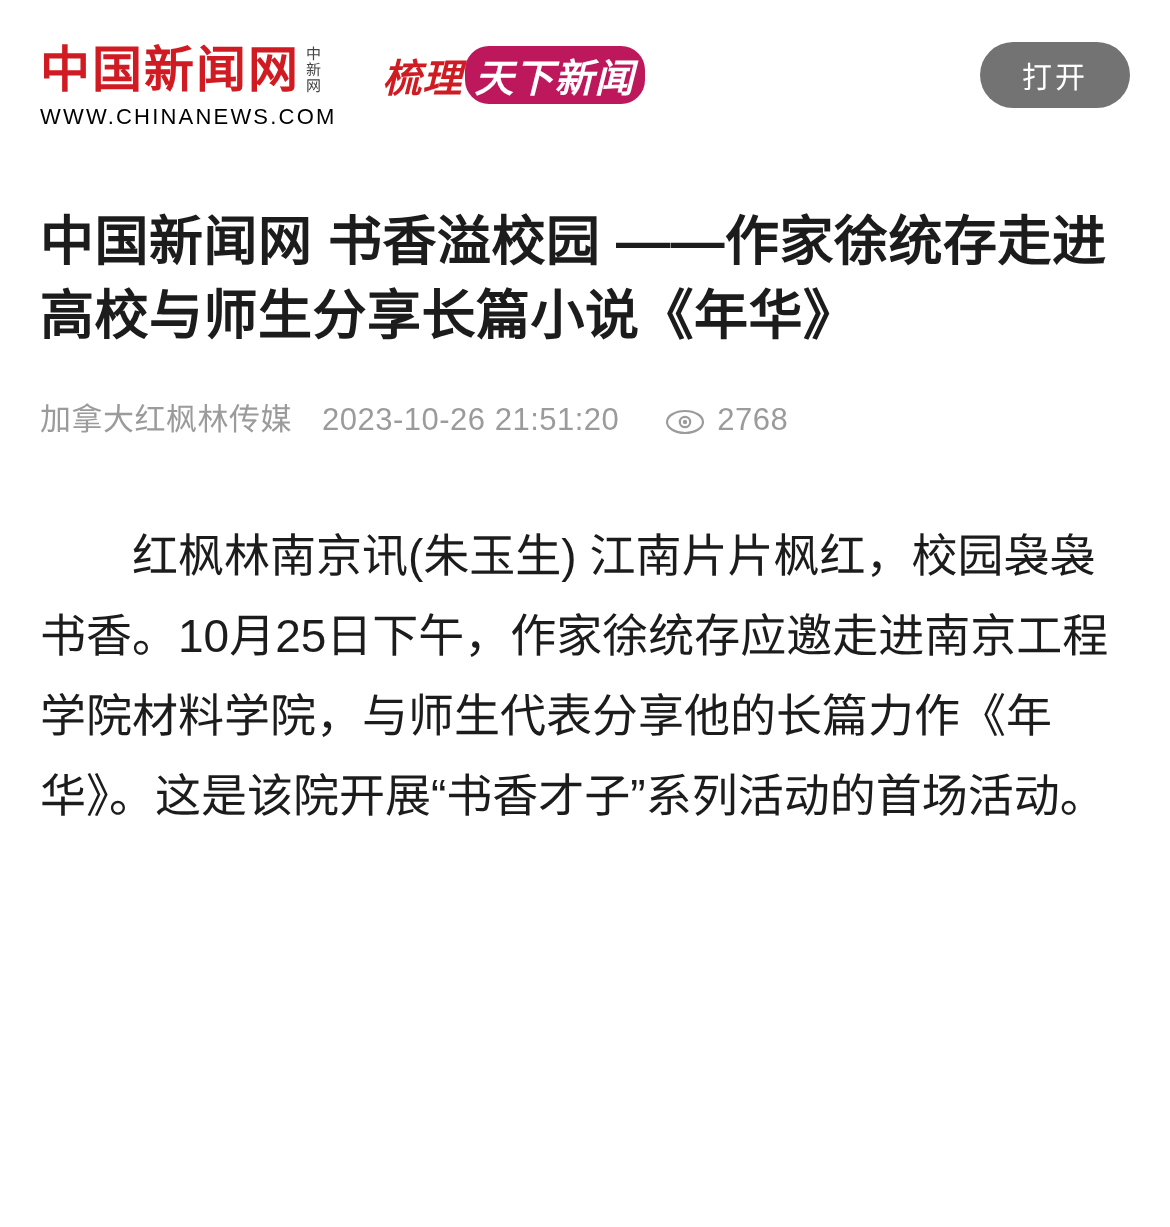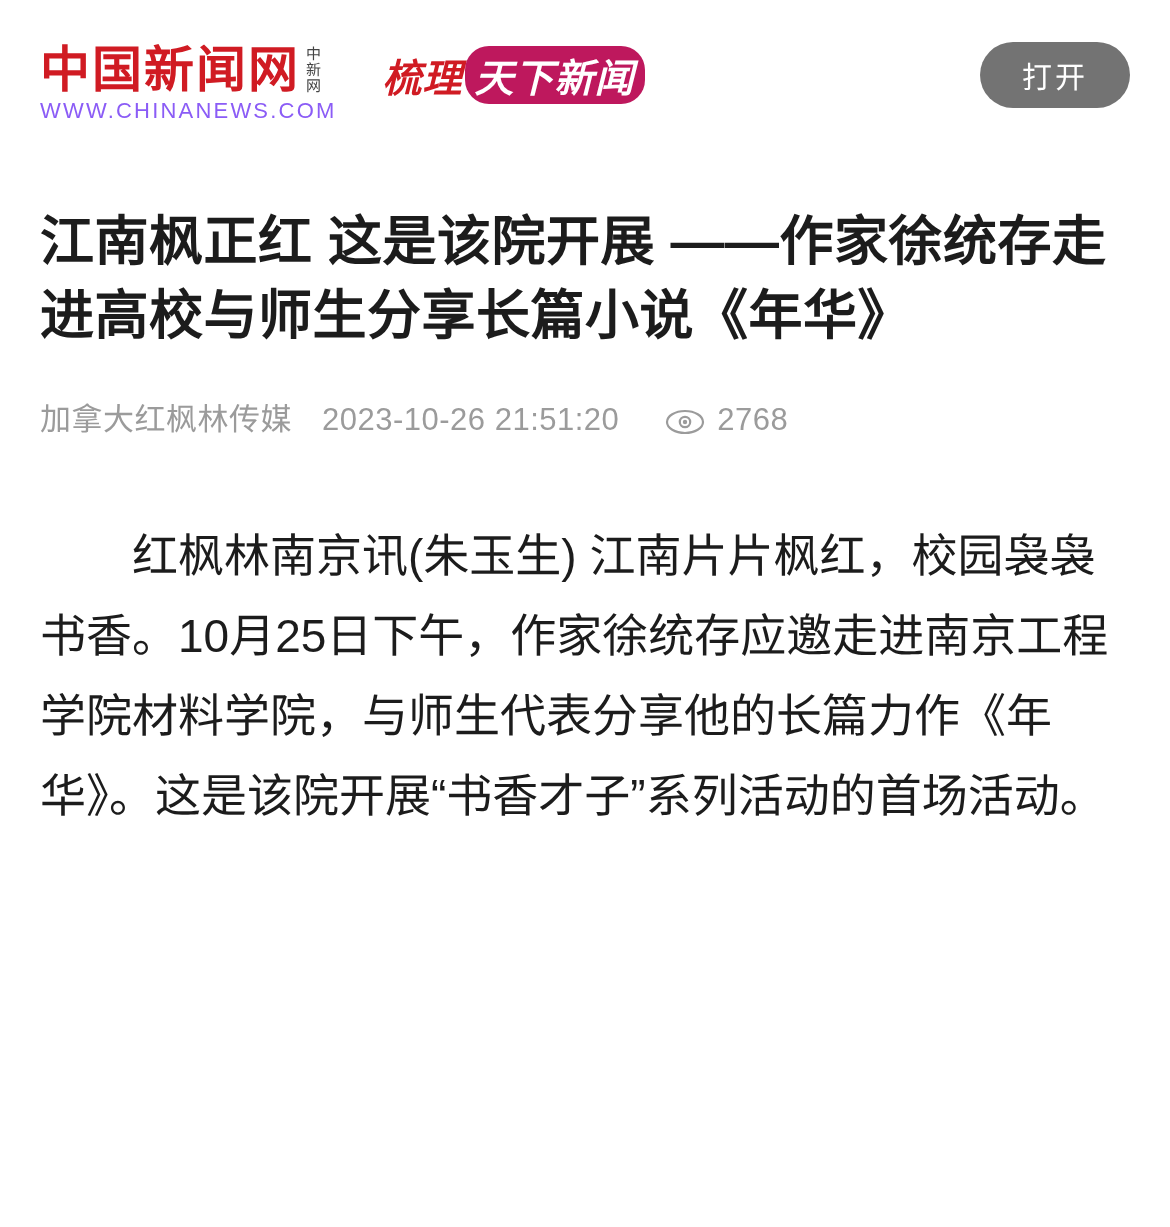--- a/index.html
+++ b/index.html
@@ -49,24 +49,25 @@
     flex-direction: column;
     align-items: center;
     line-height: 16px;
   }
   .brand-stack span {
     font-family: "DejaVu Serif", "Liberation Serif", serif;
     font-size: 15px;
     color: #444;
   }
   .brand-url {
+    margin-top: 6px;
     font-family: "Liberation Sans", sans-serif;
     font-size: 22px;
     letter-spacing: 2.2px;
-    color: #8b5cf6;
+    color: #000000;
     white-space: nowrap;
   }
   .brand-left {
     display: flex;
     flex-direction: column;
   }
   .slogan {
     margin-left: 46px;
     padding-top: 38px;
     display: flex;
@@ -178,21 +179,21 @@
   <div class="slogan">
     <div class="slogan-text">梳理</div>
     <div class="slogan-text slogan-badge">天下新闻</div>
   </div>
 
   <button class="open-btn">打开</button>
 </div>
 
 <div class="article">
 
-  <h1 class="title">江南枫正红 这是该院开展 ——作家徐统存走进高校与师生分享长篇小说《年华》</h1>
+  <h1 class="title">中国新闻网 书香溢校园 ——作家徐统存走进高校与师生分享长篇小说《年华》</h1>
 
   <div class="meta">
     <span class="meta-source">加拿大红枫林传媒</span>
     <span class="meta-date">2023-10-26 21:51:20</span>
     <span class="views">
       <span class="eye-icon">
         <svg viewBox="0 0 40 26" width="40" height="26" aria-hidden="true">
           <ellipse cx="20" cy="13" rx="18" ry="11" fill="none" stroke="#9b9b9b" stroke-width="2.2"></ellipse>
           <circle cx="20" cy="13" r="5.2" fill="none" stroke="#9b9b9b" stroke-width="2.2"></circle>
           <circle cx="20" cy="13" r="2.2" fill="#9b9b9b"></circle>

